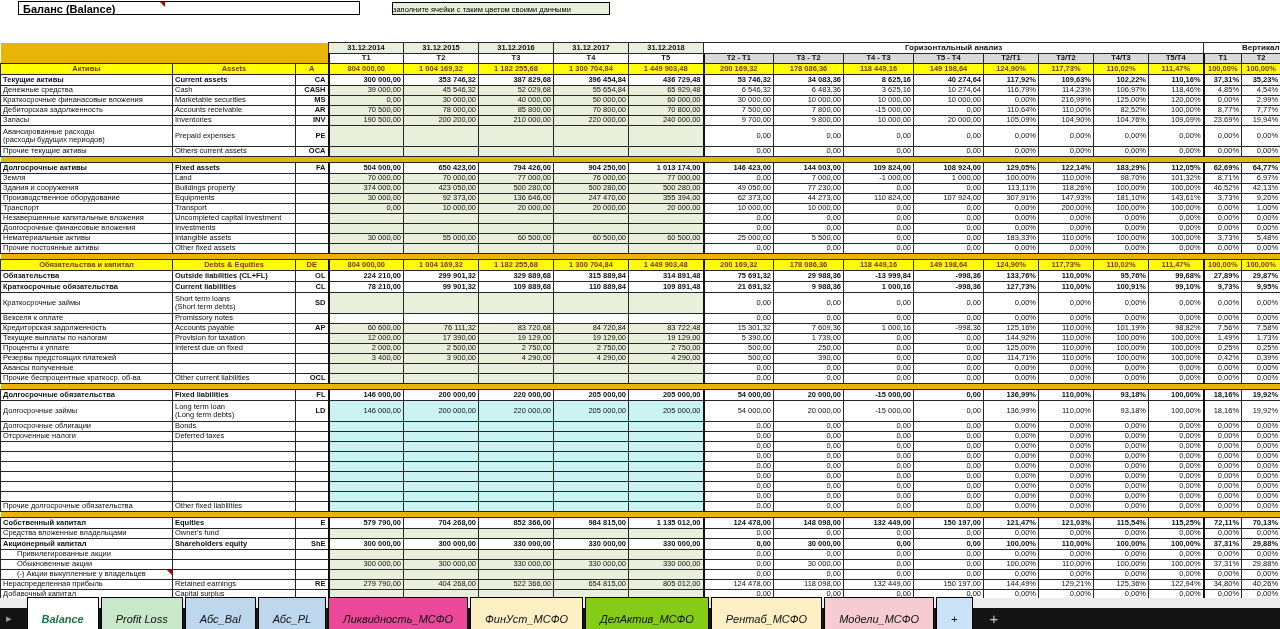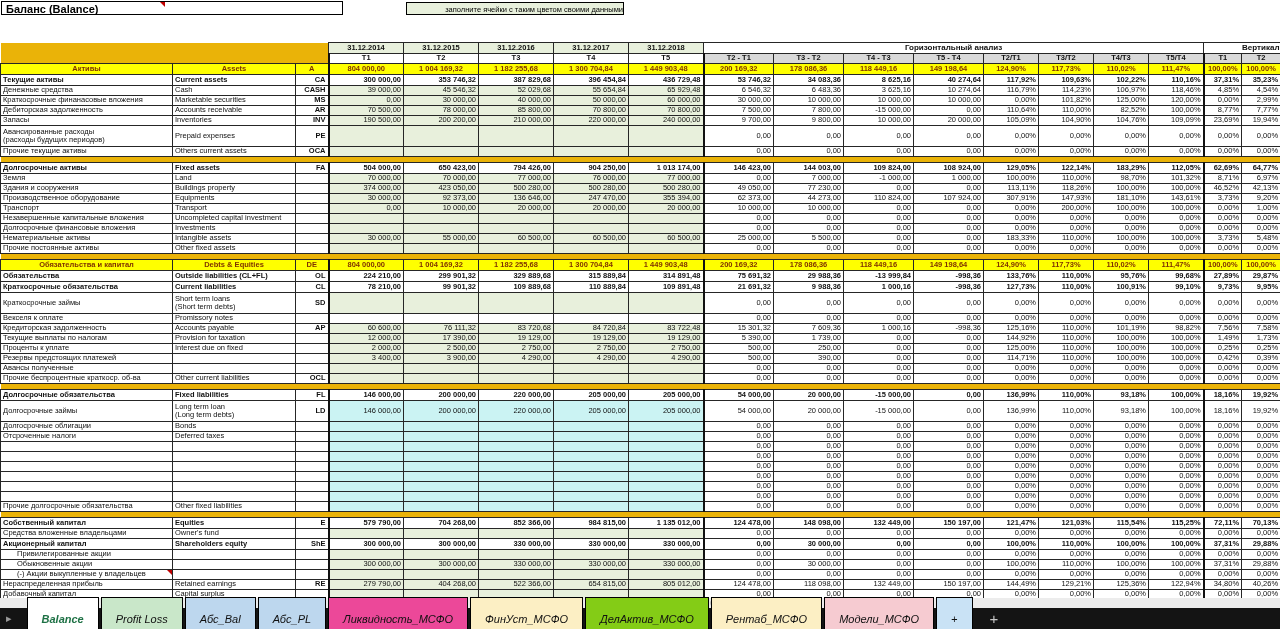--- a/index.html
+++ b/index.html
@@ -1,22 +1,22 @@
 <!DOCTYPE html>
 <html><head>
 <meta charset="utf-8">
 <style>
   html,body{margin:0;padding:0;background:#fff;width:1280px;height:629px;overflow:hidden;
     font-family:"Liberation Sans", sans-serif;}
   .sheet{position:absolute;top:0;left:0;width:1280px;height:608px;background:#fff;overflow:hidden;}
-  .titlebox{position:absolute;top:1px;left:1px;width:342px;height:14px;border:1px solid #000;
+  .titlebox{position:absolute;top:1px;left:18px;width:342px;height:14px;border:1px solid #000;
     font-size:11px;font-weight:700;padding-left:4px;line-height:14px;box-sizing:border-box;}
   .cmark{position:absolute;width:0;height:0;border-top:5px solid #c00000;border-left:5px solid transparent;}
-  .notebox{position:absolute;top:2px;left:406px;width:218px;height:13px;border:1px solid #000;
-    background:#E8F0DC;font-size:7.5px;text-align:right;line-height:13px;box-sizing:border-box;}
+  .notebox{position:absolute;top:2px;left:392px;width:218px;height:13px;border:1px solid #000;
+    background:#E8F0DC;font-size:7.5px;text-align:left;line-height:13px;box-sizing:border-box;}
   table{border-collapse:collapse;table-layout:fixed;position:absolute;top:22px;left:0;width:1280px;margin-top:20px;}
   td{font-size:7.5px;padding:0 2px;height:10px;line-height:1.12;overflow:hidden;white-space:nowrap;
      box-sizing:border-box;color:#111;}
   td.lab,td.num,td.datec,td.tc,td.gh,td.hl,td.vl,td.cb{border:1px solid #262626;}
   td.nb{border:none;background:#eab308;}
   td.num{text-align:right;}
   td.ctr{text-align:right;}
   td.b{font-weight:700;}
   td.g{background:#E8F0DC;}
   td.c{background:#CBF3F3;}
@@ -174,21 +174,21 @@
           <td class="num lab g gl">0,00</td>
           <td class="num lab g">30 000,00</td>
           <td class="num lab g">40 000,00</td>
           <td class="num lab g">50 000,00</td>
           <td class="num lab g">60 000,00</td>
           <td class="num lab gl">30 000,00</td>
           <td class="num lab">10 000,00</td>
           <td class="num lab">10 000,00</td>
           <td class="num lab">10 000,00</td>
           <td class="num lab">0,00%</td>
-          <td class="num lab">101,82%</td>
+          <td class="num lab">216,99%</td>
           <td class="num lab">125,00%</td>
           <td class="num lab">120,00%</td>
           <td class="num lab gl">0,00%</td>
           <td class="num lab">2,99%</td>
         </tr>
         <tr>
           <td class="lab ru relc">Дебиторская задолженность</td>
           <td class="lab en">Accounts receivable</td>
           <td class="lab ctr b">AR</td>
           <td class="num lab g gl">70 500,00</td>

